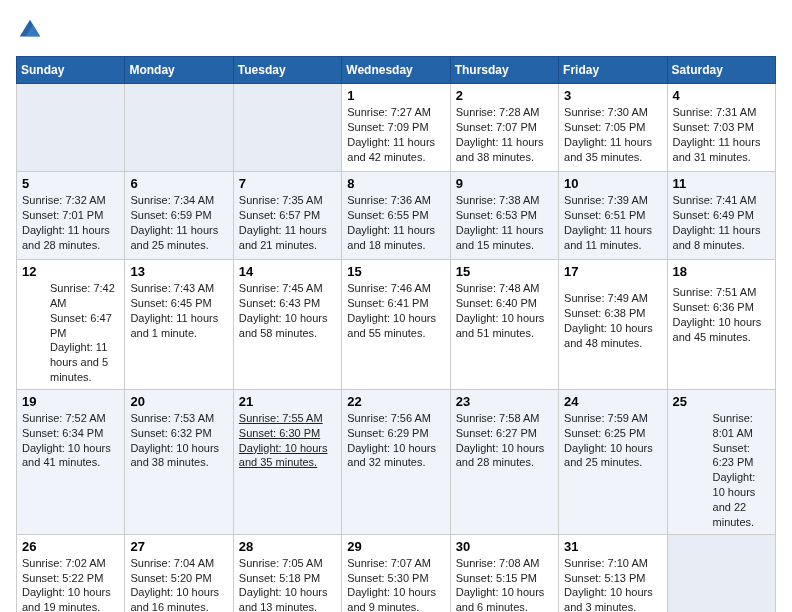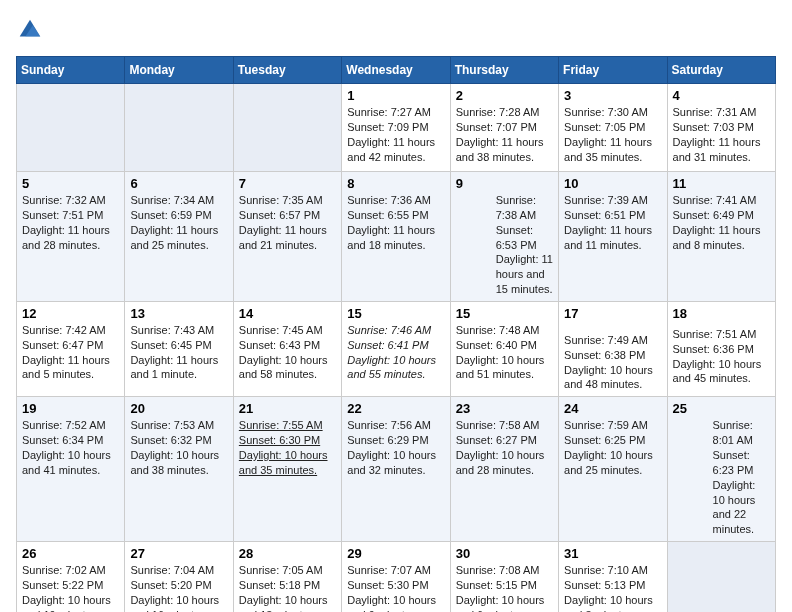--- a/index.html
+++ b/index.html
@@ -149,21 +149,21 @@
           <span class="day-number">4</span>
           <div class="day-info" style="white-space: pre-line;">Sunrise: 7:31 AM
 Sunset: 7:03 PM
 Daylight: 11 hours and 31 minutes.</div>
         </td>
       </tr>
       <tr>
         <td>
           <span class="day-number">5</span>
           <div class="day-info" style="white-space: pre-line;">Sunrise: 7:32 AM
-Sunset: 7:51 PM
+Sunset: 7:01 PM
 Daylight: 11 hours and 28 minutes.</div>
         </td>
         <td>
           <span class="day-number">6</span>
           <div class="day-info" style="white-space: pre-line;">Sunrise: 7:34 AM
 Sunset: 6:59 PM
 Daylight: 11 hours and 25 minutes.</div>
         </td>
         <td>
           <span class="day-number">7</span>
@@ -172,59 +172,59 @@
 Daylight: 11 hours and 21 minutes.</div>
         </td>
         <td>
           <span class="day-number">8</span>
           <div class="day-info" style="white-space: pre-line;">Sunrise: 7:36 AM
 Sunset: 6:55 PM
 Daylight: 11 hours and 18 minutes.</div>
         </td>
         <td>
           <span class="day-number">9</span>
-          <div class="day-info" style="white-space: pre-line; margin-left: 40px;">Sunrise: 7:38 AM
+          <div class="day-info" style="white-space: pre-line;">Sunrise: 7:38 AM
 Sunset: 6:53 PM
 Daylight: 11 hours and 15 minutes.</div>
         </td>
         <td>
           <span class="day-number">10</span>
           <div class="day-info" style="white-space: pre-line;">Sunrise: 7:39 AM
 Sunset: 6:51 PM
 Daylight: 11 hours and 11 minutes.</div>
         </td>
         <td>
           <span class="day-number">11</span>
           <div class="day-info" style="white-space: pre-line;">Sunrise: 7:41 AM
 Sunset: 6:49 PM
 Daylight: 11 hours and 8 minutes.</div>
         </td>
       </tr>
       <tr>
         <td>
           <span class="day-number">12</span>
-          <div class="day-info" style="white-space: pre-line;">Sunrise: 7:42 AM
+          <div class="day-info" style="white-space: pre-line; margin-left: 28px;">Sunrise: 7:42 AM
 Sunset: 6:47 PM
 Daylight: 11 hours and 5 minutes.</div>
         </td>
         <td>
           <span class="day-number">13</span>
           <div class="day-info" style="white-space: pre-line;">Sunrise: 7:43 AM
 Sunset: 6:45 PM
 Daylight: 11 hours and 1 minute.</div>
         </td>
         <td>
           <span class="day-number">14</span>
           <div class="day-info" style="white-space: pre-line;">Sunrise: 7:45 AM
 Sunset: 6:43 PM
 Daylight: 10 hours and 58 minutes.</div>
         </td>
         <td>
           <span class="day-number">15</span>
-          <div class="day-info" style="white-space: pre-line; font-style: italic;">Sunrise: 7:46 AM
+          <div class="day-info" style="white-space: pre-line;">Sunrise: 7:46 AM
 Sunset: 6:41 PM
 Daylight: 10 hours and 55 minutes.</div>
         </td>
         <td>
           <span class="day-number">15</span>
           <div class="day-info" style="white-space: pre-line;">Sunrise: 7:48 AM
 Sunset: 6:40 PM
 Daylight: 10 hours and 51 minutes.</div>
         </td>
         <td>

